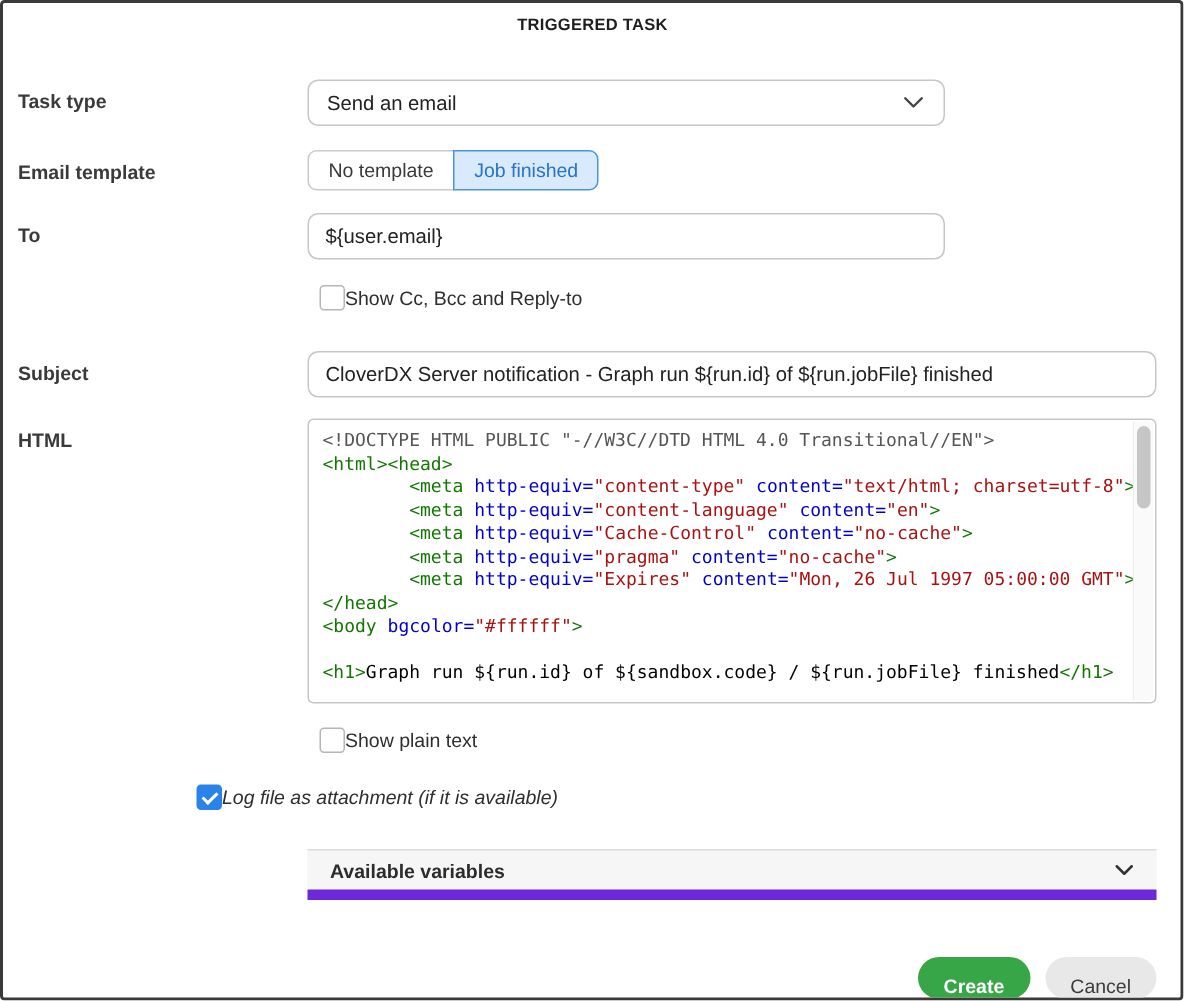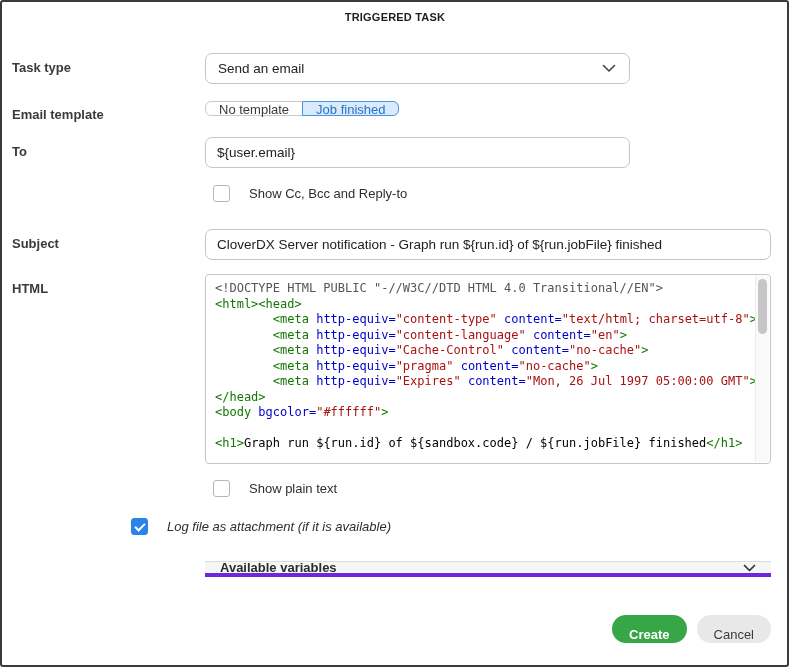--- a/index.html
+++ b/index.html
@@ -39,31 +39,31 @@
     height:31px;box-sizing:border-box;border:1px solid #c6c6c6;border-radius:7px;
     padding:12px 11px;font-size:13.5px;color:#222;font-family:"Liberation Sans",sans-serif;
     background:#fff;outline:none;display:block;
   }
   .w-normal{width:425px;}
   .w-full{width:100%;}
 
   
   .seg-group{display:inline-flex;}
   .seg-btn{
-    height:15px;padding:0 13px;border:1px solid #c9c9c9;background:#fff;
+    height:27px;padding:0 13px;border:1px solid #c9c9c9;background:#fff;
     font-size:13px;color:#3a3a3a;font-family:"Liberation Sans",sans-serif;cursor:pointer;
   }
   .seg-btn:first-child{border-radius:6px 0 0 6px;}
   .seg-btn:last-child{border-radius:0 6px 6px 0;margin-left:-1px;}
   .seg-btn.selected{
     background:#d9eafc;border-color:#4a94e0;color:#2a72c8;position:relative;z-index:1;
   }
 
   
-  .check-row{display:flex;align-items:center;gap:19px;}
+  .check-row{display:flex;align-items:center;gap:0;}
   .indent-cc{margin-left:201px;}
   .indent-plain{margin-left:201px;}
   .indent-log{margin-left:119px;font-style:italic;}
   .checkbox{
     width:17px;height:17px;box-sizing:border-box;border:1px solid #b6b6b6;border-radius:3px;
     background:#fff;flex:none;position:relative;cursor:pointer;
   }
   .checkbox.checked{background:#2a83e8;border-color:#2a83e8;}
   .checkbox.checked::after{
     content:"";position:absolute;left:5px;top:2px;width:4px;height:8px;
@@ -88,22 +88,22 @@
     background:#fafafa;border-left:1px solid #ececec;border-radius:0 4px 4px 0;
   }
   .scroll-thumb{
     position:absolute;top:3px;left:2px;width:9px;height:55px;
     background:#c6c6c6;border-radius:5px;
   }
 
   
   .avail-bar{
     display:flex;align-items:center;justify-content:space-between;
-    height:16px;box-sizing:border-box;background:#f6f6f6;
-    border-top:1px solid #dcdcdc;border-bottom:4px solid #6d28d9;
+    height:34px;box-sizing:border-box;background:#f6f6f6;
+    border-top:1px solid #dcdcdc;border-bottom:7px solid #6d28d9;
     padding:0 15px;cursor:pointer;
   }
   .avail-label{font-size:13px;font-weight:700;color:#2c2c2c;}
 
   
   .footer{display:flex;justify-content:flex-end;gap:10px;padding:38px 16px 0 0;}
   .btn{
     height:28px;border:none;border-radius:14px;padding:12px 17px;
     font-size:13px;font-family:"Liberation Sans",sans-serif;cursor:pointer;
   }

